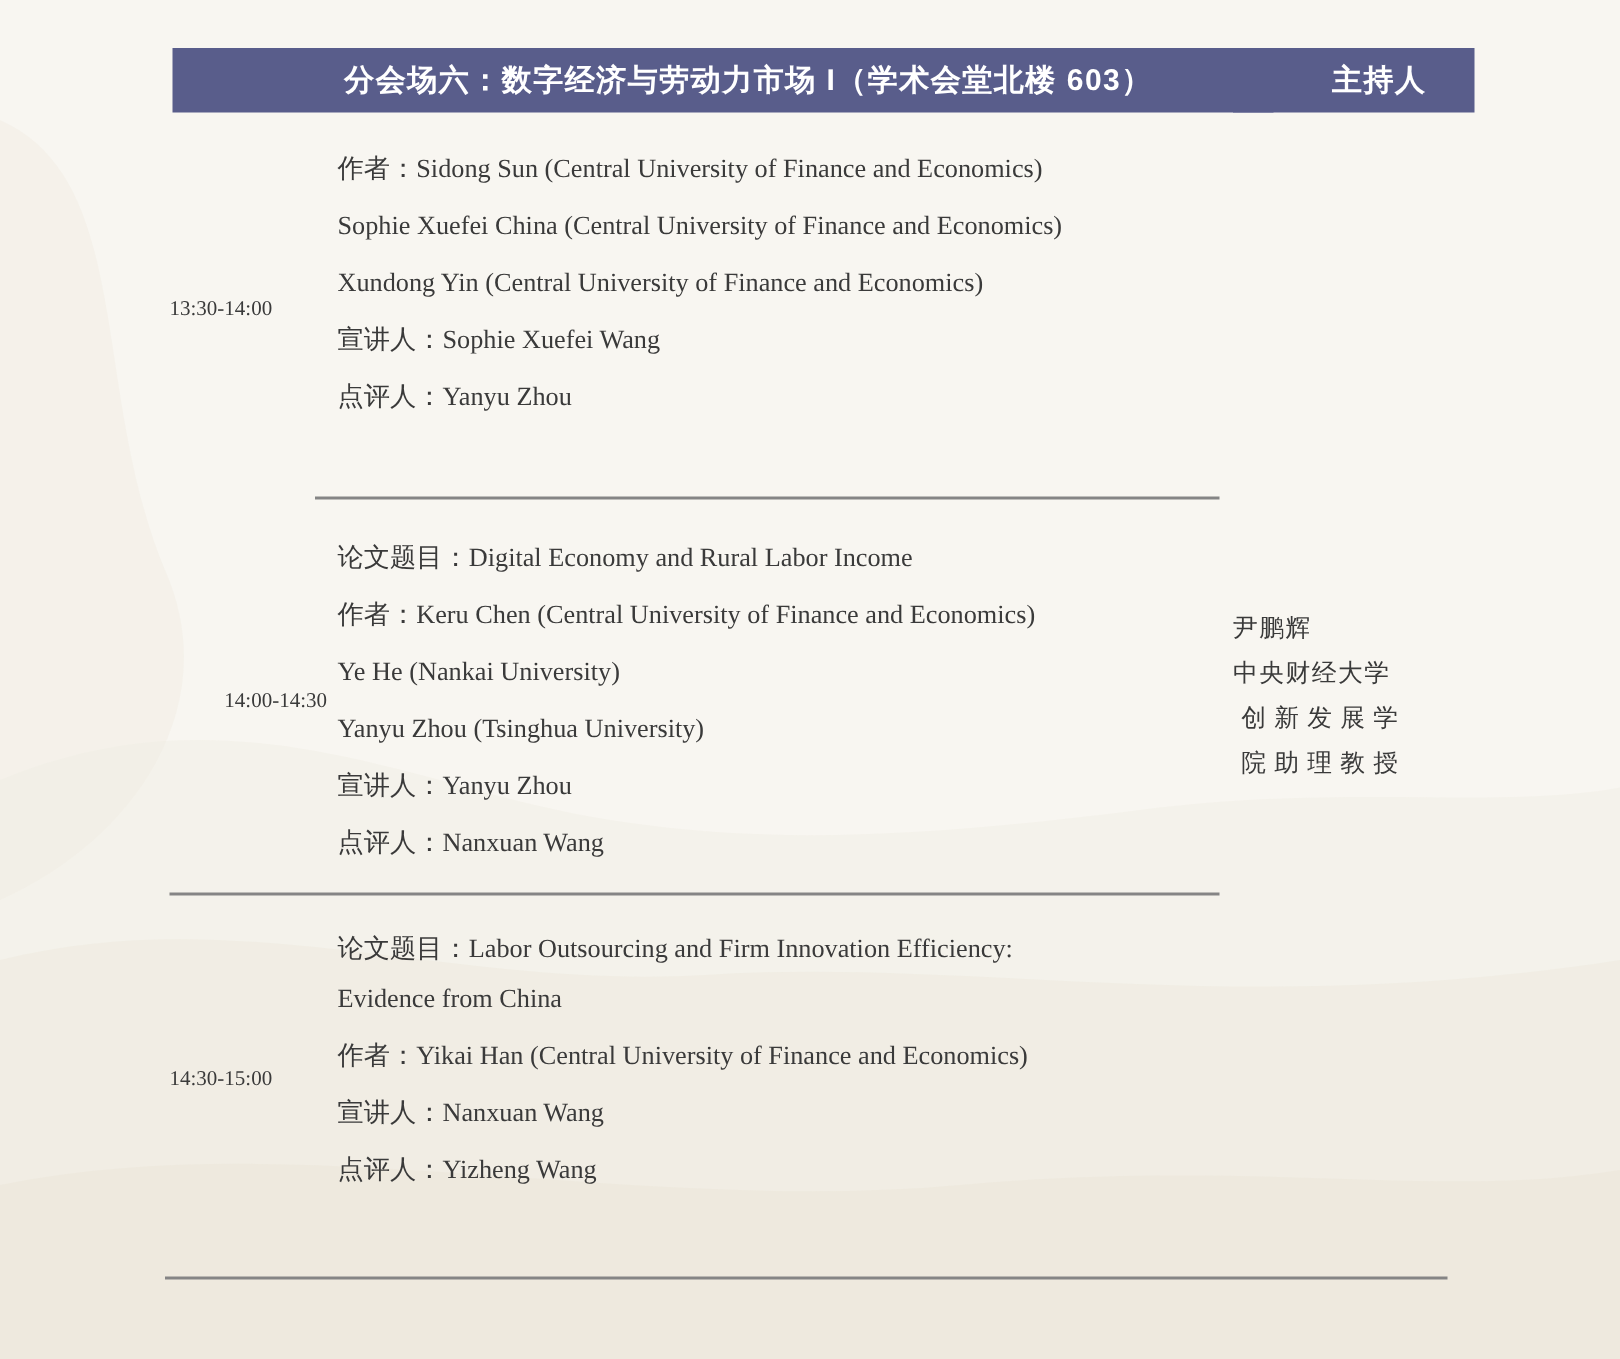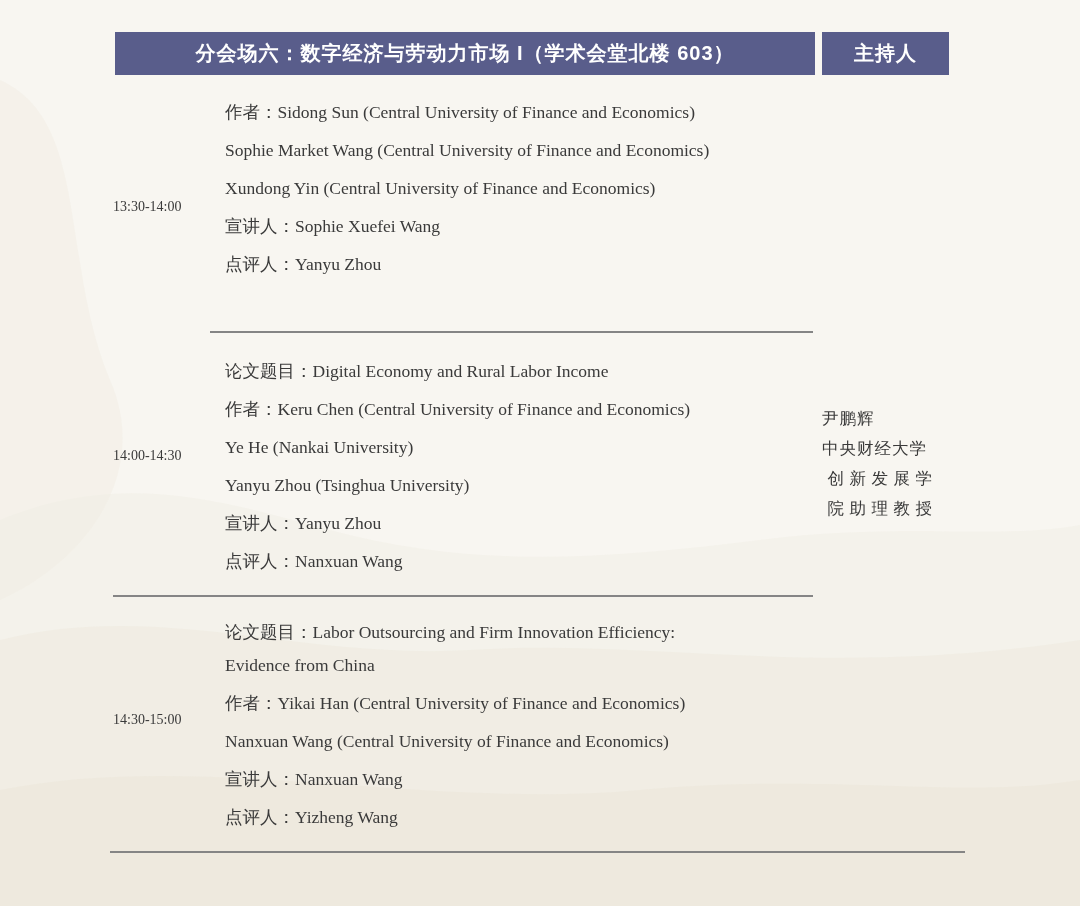--- a/index.html
+++ b/index.html
@@ -28,35 +28,36 @@
     height: 43px;
     background: var(--bar, #595d8b);
     color: var(--bar_text, #ffffff);
     display: flex;
     align-items: center;
     justify-content: center;
     font-family: "Liberation Sans", "DejaVu Sans", sans-serif;
     font-weight: bold;
     font-size: 20px;
     letter-spacing: 1px;
+    padding-left: 34px;
   }
   .bar-left  { left: 115px; width: 700px; }
   .bar-right { left: 822px; width: 127px; }
 
   
   .time {
     position: absolute;
     left: 113px;
     width: 105px;
     font-size: 14px;
     line-height: 24px;
     color: var(--body_text, #3a3a3a);
   }
   .time-1 { top: 195px; }
-  .time-2 { top: 444px; }
+  .time-2 { top: 456px; text-align: right; }
   .time-3 { top: 708px; }
 
   
   .session {
     position: absolute;
     left: 225px;
     width: 600px;
   }
   .session-1 { top: 100px; }
   .session-2 { top: 359px; }
@@ -115,21 +116,21 @@
   <div class="bar bar-right">
     <span>主持人</span>
   </div>
 
   <div class="time time-1">13:30-14:00</div>
   <div class="time time-2">14:00-14:30</div>
   <div class="time time-3">14:30-15:00</div>
 
   <div class="session session-1">
     <p class="line">作者：Sidong Sun (Central University of Finance and Economics)</p>
-    <p class="line">Sophie Market Wang (Central University of Finance and Economics)</p>
+    <p class="line">Sophie Xuefei China (Central University of Finance and Economics)</p>
     <p class="line">Xundong Yin (Central University of Finance and Economics)</p>
     <p class="line">宣讲人：Sophie Xuefei Wang</p>
     <p class="line">点评人：Yanyu Zhou</p>
   </div>
 
   <div class="divider divider-1"></div>
 
   <div class="session session-2">
     <p class="line">论文题目：Digital Economy and Rural Labor Income</p>
     <p class="line">作者：Keru Chen (Central University of Finance and Economics)</p>
@@ -138,21 +139,20 @@
     <p class="line">宣讲人：Yanyu Zhou</p>
     <p class="line">点评人：Nanxuan Wang</p>
   </div>
 
   <div class="divider divider-2"></div>
 
   <div class="session session-3">
     <p class="line tight">论文题目：Labor Outsourcing and Firm Innovation Efficiency:</p>
     <p class="line">Evidence from China</p>
     <p class="line">作者：Yikai Han (Central University of Finance and Economics)</p>
-    <p class="line">Nanxuan Wang (Central University of Finance and Economics)</p>
     <p class="line">宣讲人：Nanxuan Wang</p>
     <p class="line">点评人：Yizheng Wang</p>
   </div>
 
   <div class="divider divider-3"></div>
 
   <div class="chair-info">
     <p class="chair-line">尹鹏辉</p>
     <p class="chair-line">中央财经大学</p>
     <p class="chair-line spread">创新发展学</p>

